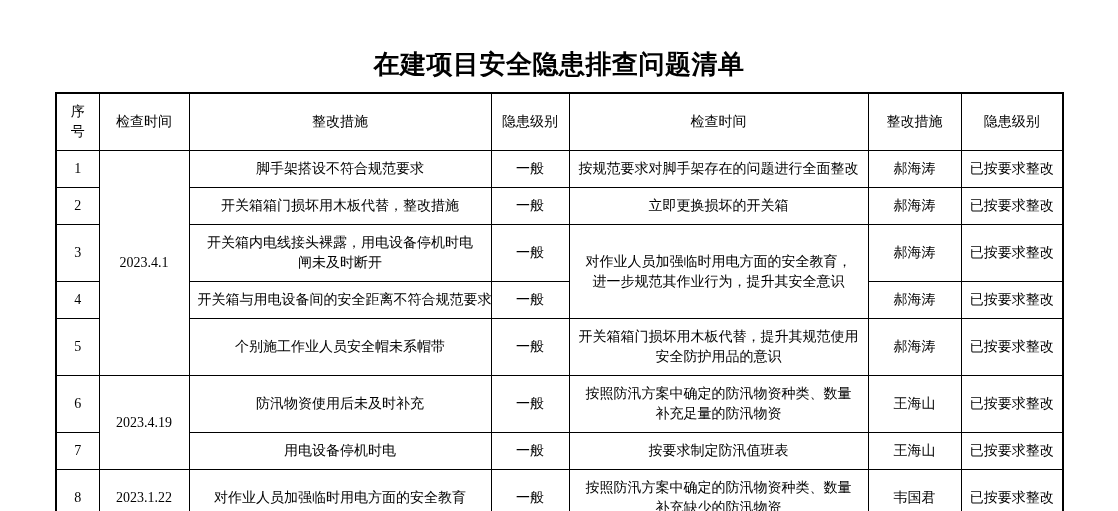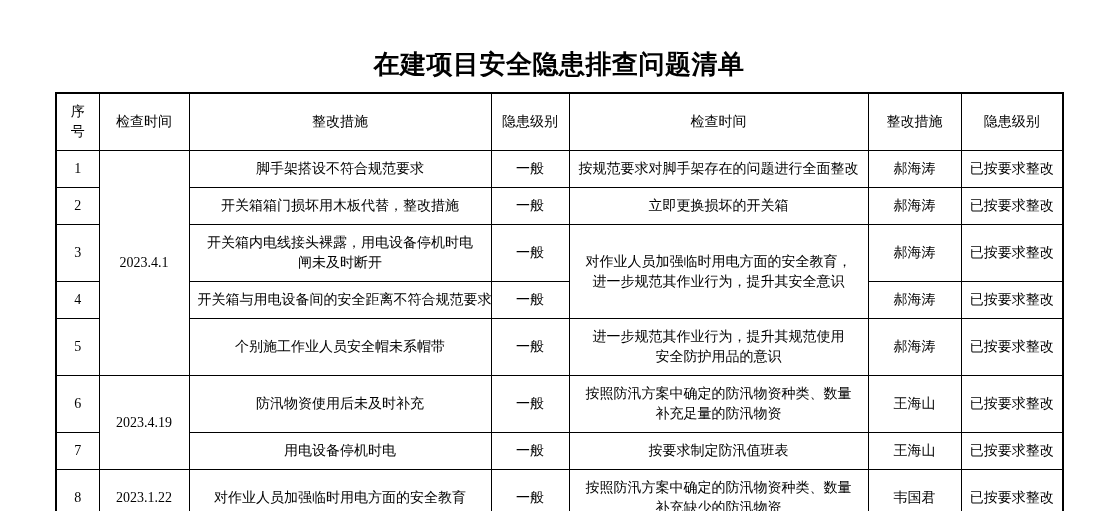--- a/index.html
+++ b/index.html
@@ -120,21 +120,21 @@
       <td class="l clip">开关箱与用电设备间的安全距离不符合规范要求</td>
       <td class="c">一般</td>
       <td class="c">郝海涛</td>
       <td class="c">已按要求整改</td>
     </tr>
 
     <tr class="r5">
       <td class="c">5</td>
       <td class="l">个别施工作业人员安全帽未系帽带</td>
       <td class="c">一般</td>
-      <td class="l">进一步规范其作业行为，提升其规范使用
+      <td class="l">开关箱箱门损坏用木板代替，提升其规范使用
 安全防护用品的意识</td>
       <td class="c">郝海涛</td>
       <td class="c">已按要求整改</td>
     </tr>
 
     <tr class="r6">
       <td class="c">6</td>
       <td class="c" rowspan="2">2023.4.19</td>
       <td class="l">防汛物资使用后未及时补充</td>
       <td class="c">一般</td>

